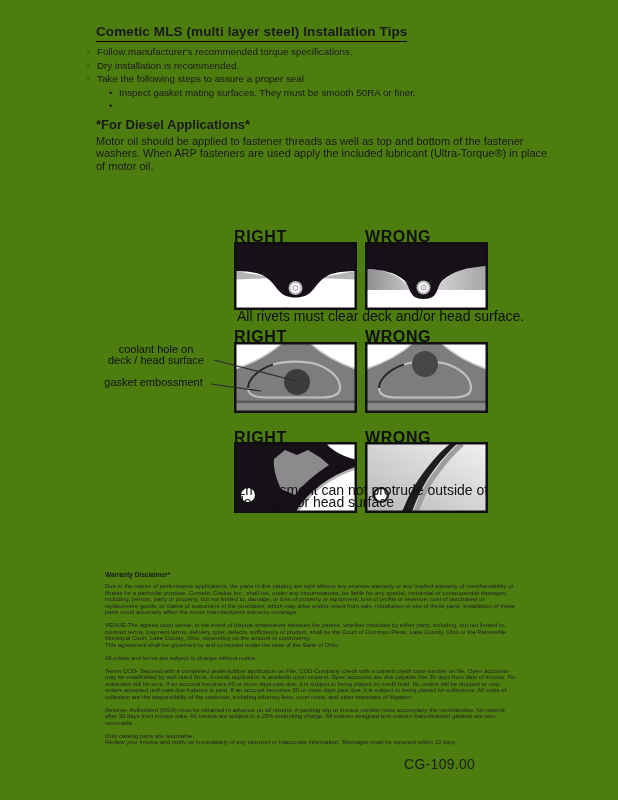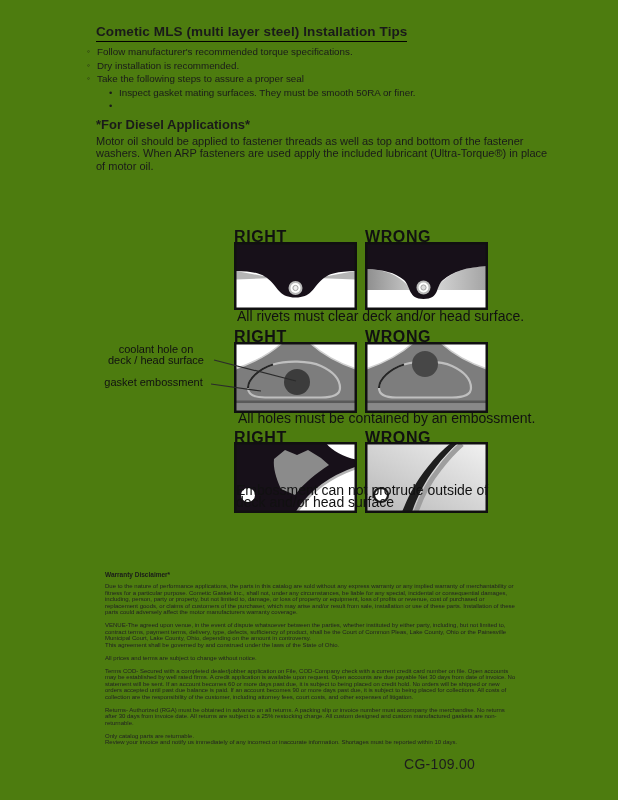--- a/index.html
+++ b/index.html
@@ -129,21 +129,20 @@
     <path d="M48,1 C38,10 22,20 1,27" fill="none" stroke="#cfcfcf" stroke-width="1.6"></path>
     <path d="M76,1 C86,10 101,20 122,27" fill="none" stroke="#cfcfcf" stroke-width="1.6"></path>
     <rect x="1" y="58.5" width="121" height="2.6" fill="#595959"></rect>
     <rect x="1" y="61.1" width="121" height="9" fill="#888888"></rect>
     <path d="M14,46 C14,37 25,27 39,22.5 C52,18.5 75,18.5 87,24 C99,29.5 106,37.5 106,46 C106,52.5 99,55.5 87,55.5 L31,55.5 C20,55.5 14,52.5 14,46 Z" fill="none" stroke="#bfbfbf" stroke-width="2.2"></path>
     <path d="M14,46 C14,37 25,27 39,22.5" fill="none" stroke="#262626" stroke-width="2.2"></path>
     <circle cx="60" cy="22" r="13" fill="#474747"></circle>
     <rect x="1.25" y="1.25" width="120.5" height="68.5" fill="none" stroke="#101010" stroke-width="2.5"></rect>
   </svg>
 
-  <div class="abs caption r2-cap">All holes must be contained by an embossment.</div>
 
   <div class="abs dlabel col-l r3-label">RIGHT</div>
   <div class="abs dlabel col-r r3-label">WRONG</div>
 
   <svg class="abs panel col-l r3-panel" width="123" height="71" viewBox="0 0 123 71">
     <rect x="0" y="0" width="123" height="71" fill="#ffffff"></rect>
     <path d="M1,1 L92,1 C98,9 110,15 122,17.5 L122,26 C99,34 77,48 63,70 L1,70 Z" fill="#171019"></path>
     <path d="M122,26 C99,34 77,48 63,70" fill="none" stroke="#b3b3b3" stroke-width="2.4"></path>
     <path d="M40,17 L51,8 L63,13 L74,8 L87,16 L95,23 C82,31.5 69,42 61,53 L47,47 C42,36 39,26 40,17 Z" fill="#8b8b8b"></path>
     <circle cx="14" cy="53" r="7" fill="#ffffff"></circle>

